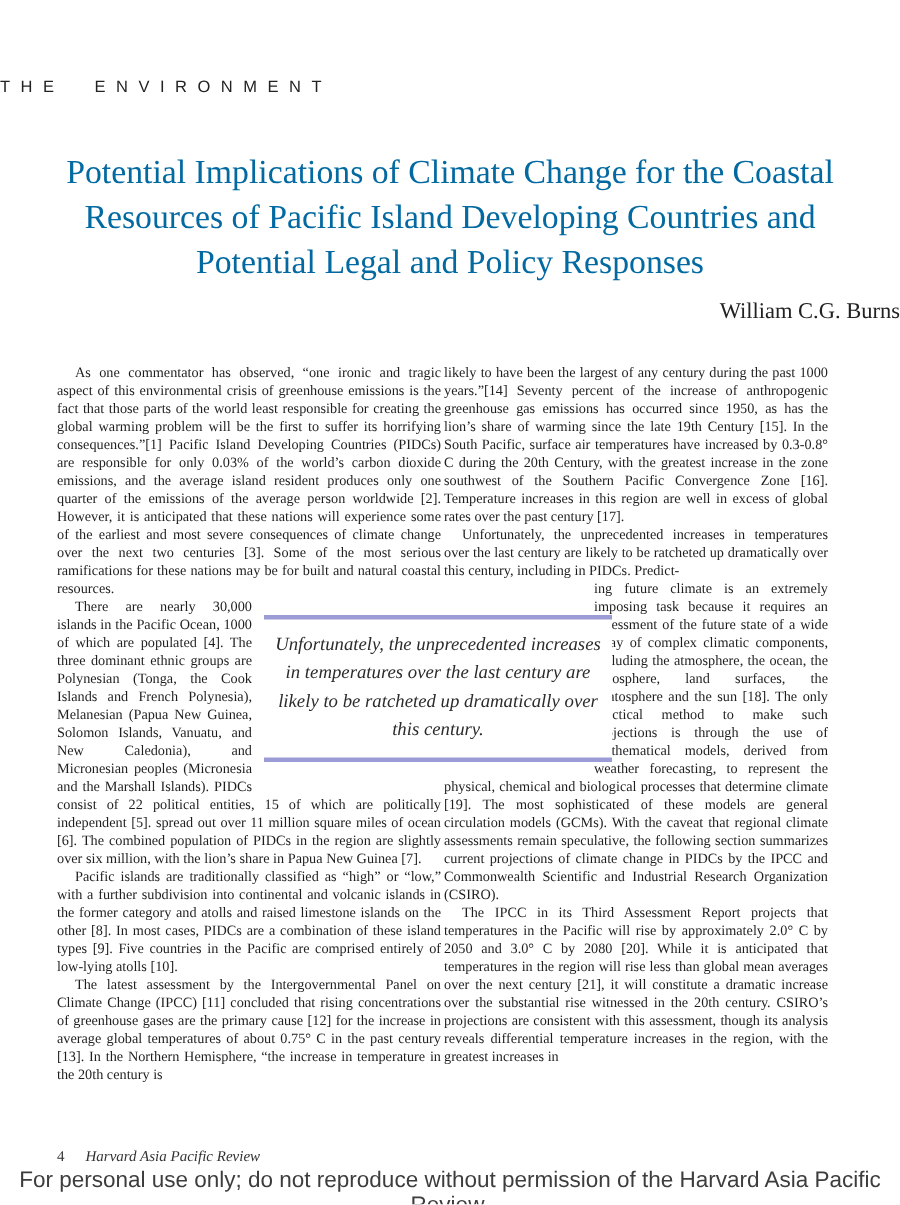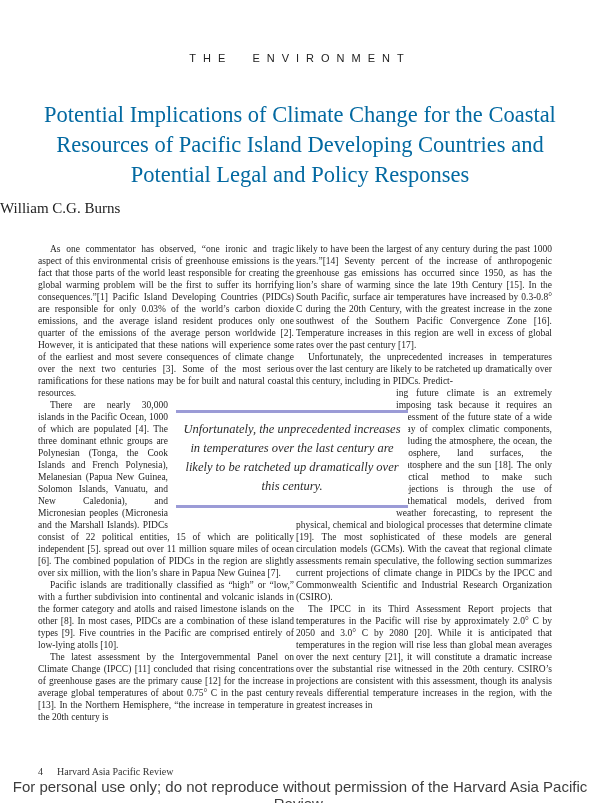--- a/index.html
+++ b/index.html
@@ -6,40 +6,40 @@
   .stage{
     position:relative;
     width:600px;height:803px;
     background:#ffffff;
     font-family:"Liberation Serif", serif;
     color:#1e1e1e;
     overflow:hidden;
   }
   .kicker{
     position:absolute;top:52px;left:0;width:100%;
-    text-align:center;
+    text-align:left;
     font-family:"Liberation Sans", sans-serif;
     font-size:11px;
     letter-spacing:7px;
     word-spacing:10px;
     color:#222;
   }
   .title{
     position:absolute;top:100px;left:50%;transform:translateX(-50%);
     width:566px;
     margin:0;
     text-align:center;
     font-weight:normal;
     font-size:22.5px;
     line-height:30px;
     color:#0369a1;
   }
   .author{
     position:absolute;top:200px;left:0;width:100%;
-    text-align:left;
+    text-align:right;
     font-size:15px;
     color:#222;
   }
   .columns{
     position:absolute;top:243px;left:38px;
     width:524px;
     display:flex;
     gap:2px;
   }
   .col{
@@ -65,21 +65,21 @@
     font-size:12.5px;
     line-height:19px;
     color:#2b2b2b;
     background:#ffffff;
   }
   .footer{
     position:absolute;left:38px;top:766px;
     font-size:10px;color:#333;
   }
   .footer .pagenum{display:inline-block;margin-right:14px;font-style:normal;}
-  .footer .journal{}
+  .footer .journal{font-style:italic;}
   .disclaimer{
     position:absolute;top:778px;left:0;width:100%;
     text-align:center;
     font-family:"Liberation Sans", sans-serif;
     font-size:15px;
     color:#3d3d3d;
   }
 </style>
 </head>
 <body>

